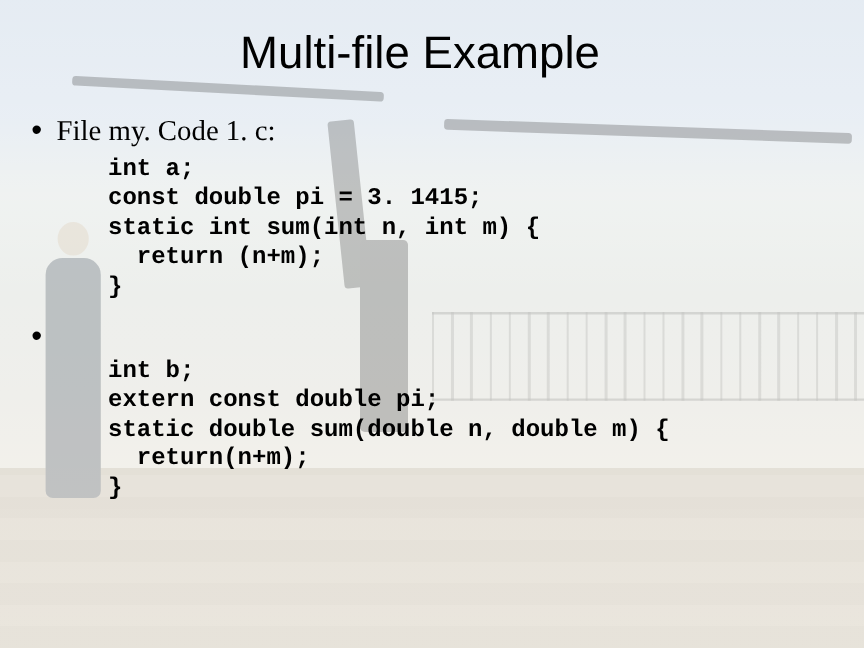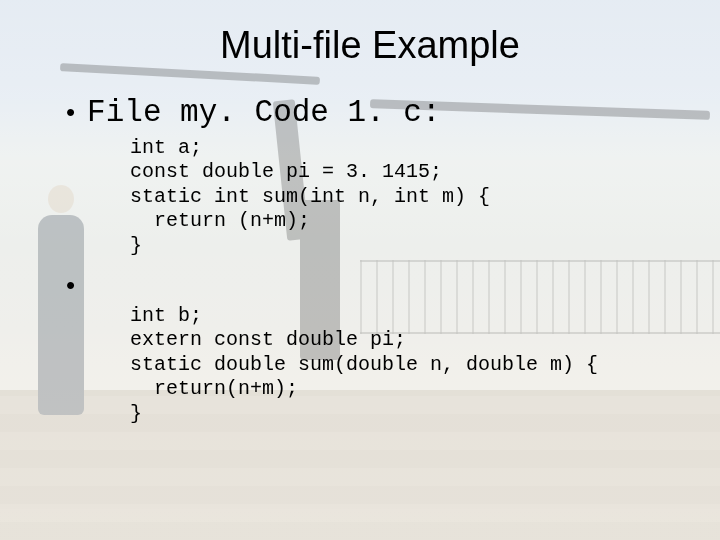--- a/index.html
+++ b/index.html
@@ -88,21 +88,21 @@
     border-radius: 50%;
   }
   .bg-shapes .deck {
     position: absolute;
     left: 0; right: 0; top: 390px; height: 150px;
     background: repeating-linear-gradient(0deg, rgba(150,135,110,0.6) 0 18px, rgba(170,155,130,0.6) 18px 36px);
   }
 
   .content {
     position: relative;
-    padding: 14px 36px 0 56px;
+    padding: 14px 36px 0 16px;
   }
   .title {
     font-size: 38px;
     font-weight: 400;
     text-align: center;
     margin: 10px 0 28px 0;
     font-family: Verdana, Geneva, sans-serif;
     color: #000;
   }
   ul.top {
@@ -117,30 +117,30 @@
     display: flex;
     align-items: baseline;
     gap: 12px;
   }
   .bullet {
     font-size: 26px;
     line-height: 1;
     color: #000;
   }
   .bullet-text {
-    font-size: 31px;
-    font-family: Liberation Mono, monospace;
+    font-size: 24px;
+    font-family: Liberation Serif, serif;
     color: #000;
   }
   pre.code {
     margin: 6px 0 14px 64px;
     font-family: "Courier New", Courier, monospace;
     font-size: 20px;
     line-height: 1.22;
-    font-weight: normal;
+    font-weight: bold;
     color: #000;
     white-space: pre;
   }
 </style>
 </head>
 <body>
 
 <div class="slide">
   <div class="bg-shapes">
     <div class="deck"></div>

